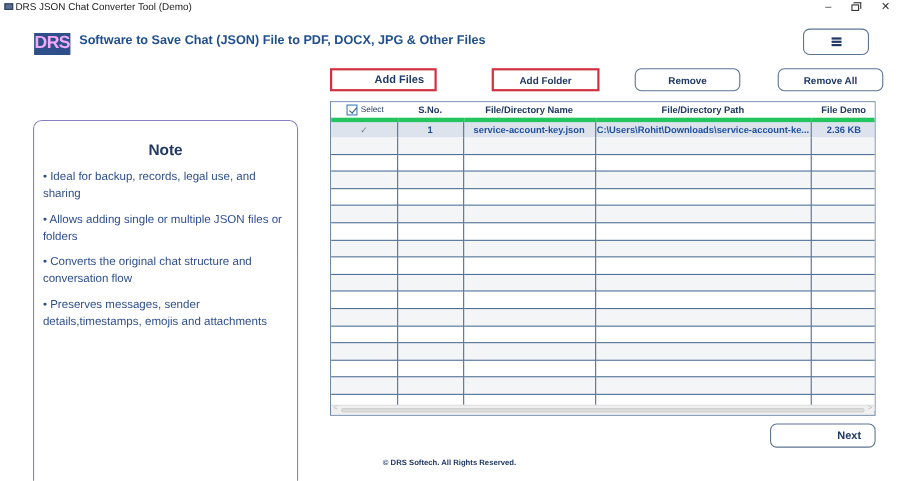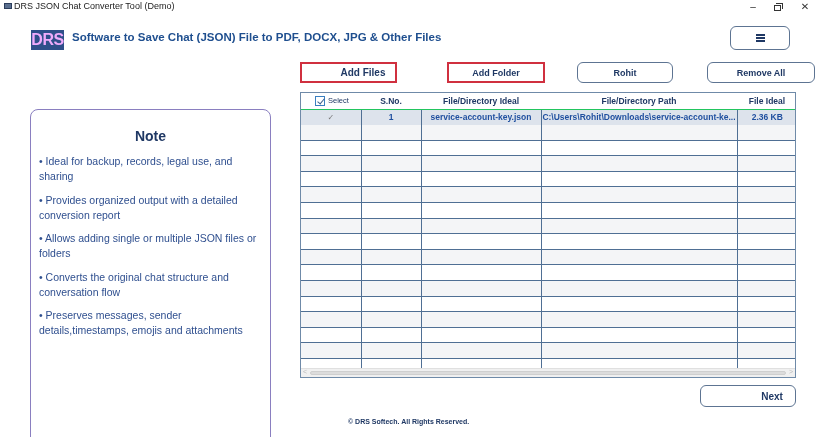--- a/index.html
+++ b/index.html
@@ -25,26 +25,26 @@
   .note { position: absolute; left: 30px; top: 62px; width: 241px; height: 345px; border: 1px solid #8a7fc0; border-radius: 8px; background: #fff; padding: 0 8px; margin-top: 47px; }
   .note-title { text-align: center; font-size: 14px; font-weight: bold; color: #1f3864; margin-top: 18px; margin-bottom: 10px; }
   .note-item { font-size: 10.5px; line-height: 15px; color: #2f4f8f; margin-bottom: 8.5px; }
 
   .toolbar-btn { position: absolute; top: 62px; height: 21px; background: #fff; font-size: 9px; font-weight: bold; color: #1f3864; display: flex; align-items: center; justify-content: center; cursor: pointer; }
   .btn-highlight { border: 2px solid #d0303f; }
   .btn-round { border: 1px solid #5d7492; border-radius: 6px; }
   .btn-add-files { left: 300px; width: 97px; font-size: 10px; padding-left: 29px; }
   .btn-add-folder { left: 447px; width: 98px; }
   .btn-remove { left: 577px; width: 96px; }
-  .btn-remove-all { left: 707px; width: 108px; }
+  .btn-remove-all { left: 707px; width: 96px; }
 
   .table-wrap { position: absolute; left: 300px; top: 92px; width: 496px; height: 286px; border: 1px solid #6f8aa8; background: #fff; overflow: hidden; }
   table { border-collapse: collapse; width: 100%; table-layout: fixed; font-size: 8.5px; }
   thead tr { height: 16px; background: #fff; }
-  th { font-weight: bold; color: #1f3864; text-align: center; border-bottom: 1px solid #22c55e; white-space: nowrap; font-size: 8.5px; }
+  th { font-weight: bold; color: #1f3864; text-align: center; border-bottom: 4px solid #22c55e; white-space: nowrap; font-size: 8.5px; }
   th.sel { font-weight: normal; font-size: 7.5px; text-align: left; padding-left: 14px; }
   td { height: 15.6px; border-right: 1px solid #4f6f94; border-bottom: 1px solid #4f6f94; text-align: center; color: #1f4f9f; font-weight: bold; white-space: nowrap; overflow: hidden; text-overflow: ellipsis; }
   td:last-child { border-right: none; }
   tbody tr:nth-child(odd) td { background: #ffffff; }
   tbody tr:nth-child(even) td { background: #f4f5f7; }
   tbody tr.selected td { background: #dde3ec; border-bottom: none; }
   .chk { display: inline-block; width: 10px; height: 10px; border: 1px solid #3a7fc0; vertical-align: middle; position: relative; margin-right: 3px; background: #fff; }
   .chk::after { content: ""; position: absolute; left: 2.5px; top: 0px; width: 3px; height: 6px; border-right: 1.5px solid #3a5f8f; border-bottom: 1.5px solid #3a5f8f; transform: rotate(40deg); }
   .tick { color: #777; font-weight: normal; font-size: 8px; }
   .hscroll { position: absolute; left: 0; bottom: 0; width: 100%; height: 9px; background: #f0f0f0; border-top: 1px solid #e0e0e0; }
@@ -71,47 +71,46 @@
   <div class="logo">DRS</div>
   <div class="header-title">Software to Save Chat (JSON) File to PDF, DOCX, JPG &amp; Other Files</div>
   <div class="menu-btn">
     <span class="hamburger"></span>
   </div>
 </div>
 
 <div class="note">
   <div class="note-title">Note</div>
   <div class="note-item">• Ideal for backup, records, legal use, and sharing</div>
-  <div class="note-item">• Provides organized output with a detailed conversion report</div>
   <div class="note-item">• Allows adding single or multiple JSON files or folders</div>
   <div class="note-item">• Converts the original chat structure and conversation flow</div>
   <div class="note-item">• Preserves messages, sender details,timestamps, emojis and attachments</div>
 </div>
 
 <div class="toolbar-btn btn-highlight btn-add-files">Add Files</div>
 <div class="toolbar-btn btn-highlight btn-add-folder">Add Folder</div>
-<div class="toolbar-btn btn-round btn-remove">Rohit</div>
+<div class="toolbar-btn btn-round btn-remove">Remove</div>
 <div class="toolbar-btn btn-round btn-remove-all">Remove All</div>
 
 <div class="table-wrap">
   <table>
     <colgroup>
       <col style="width:60px">
         <col style="width:60px">
         <col style="width:120px">
         <col style="width:196px">
         <col style="width:60px">
     </colgroup>
     <thead>
       <tr>
         <th class="sel"><span class="chk"></span><span>Select</span></th>
         <th>S.No.</th>
-        <th>File/Directory Ideal</th>
+        <th>File/Directory Name</th>
         <th>File/Directory Path</th>
-        <th>File Ideal</th>
+        <th>File Demo</th>
       </tr>
     </thead>
     <tbody>
       <tr class="selected">
         <td><span class="tick">✓</span></td>
         <td>1</td>
         <td>service-account-key.json</td>
         <td>C:\Users\Rohit\Downloads\service-account-ke...</td>
         <td>2.36 KB</td>
       </tr>

